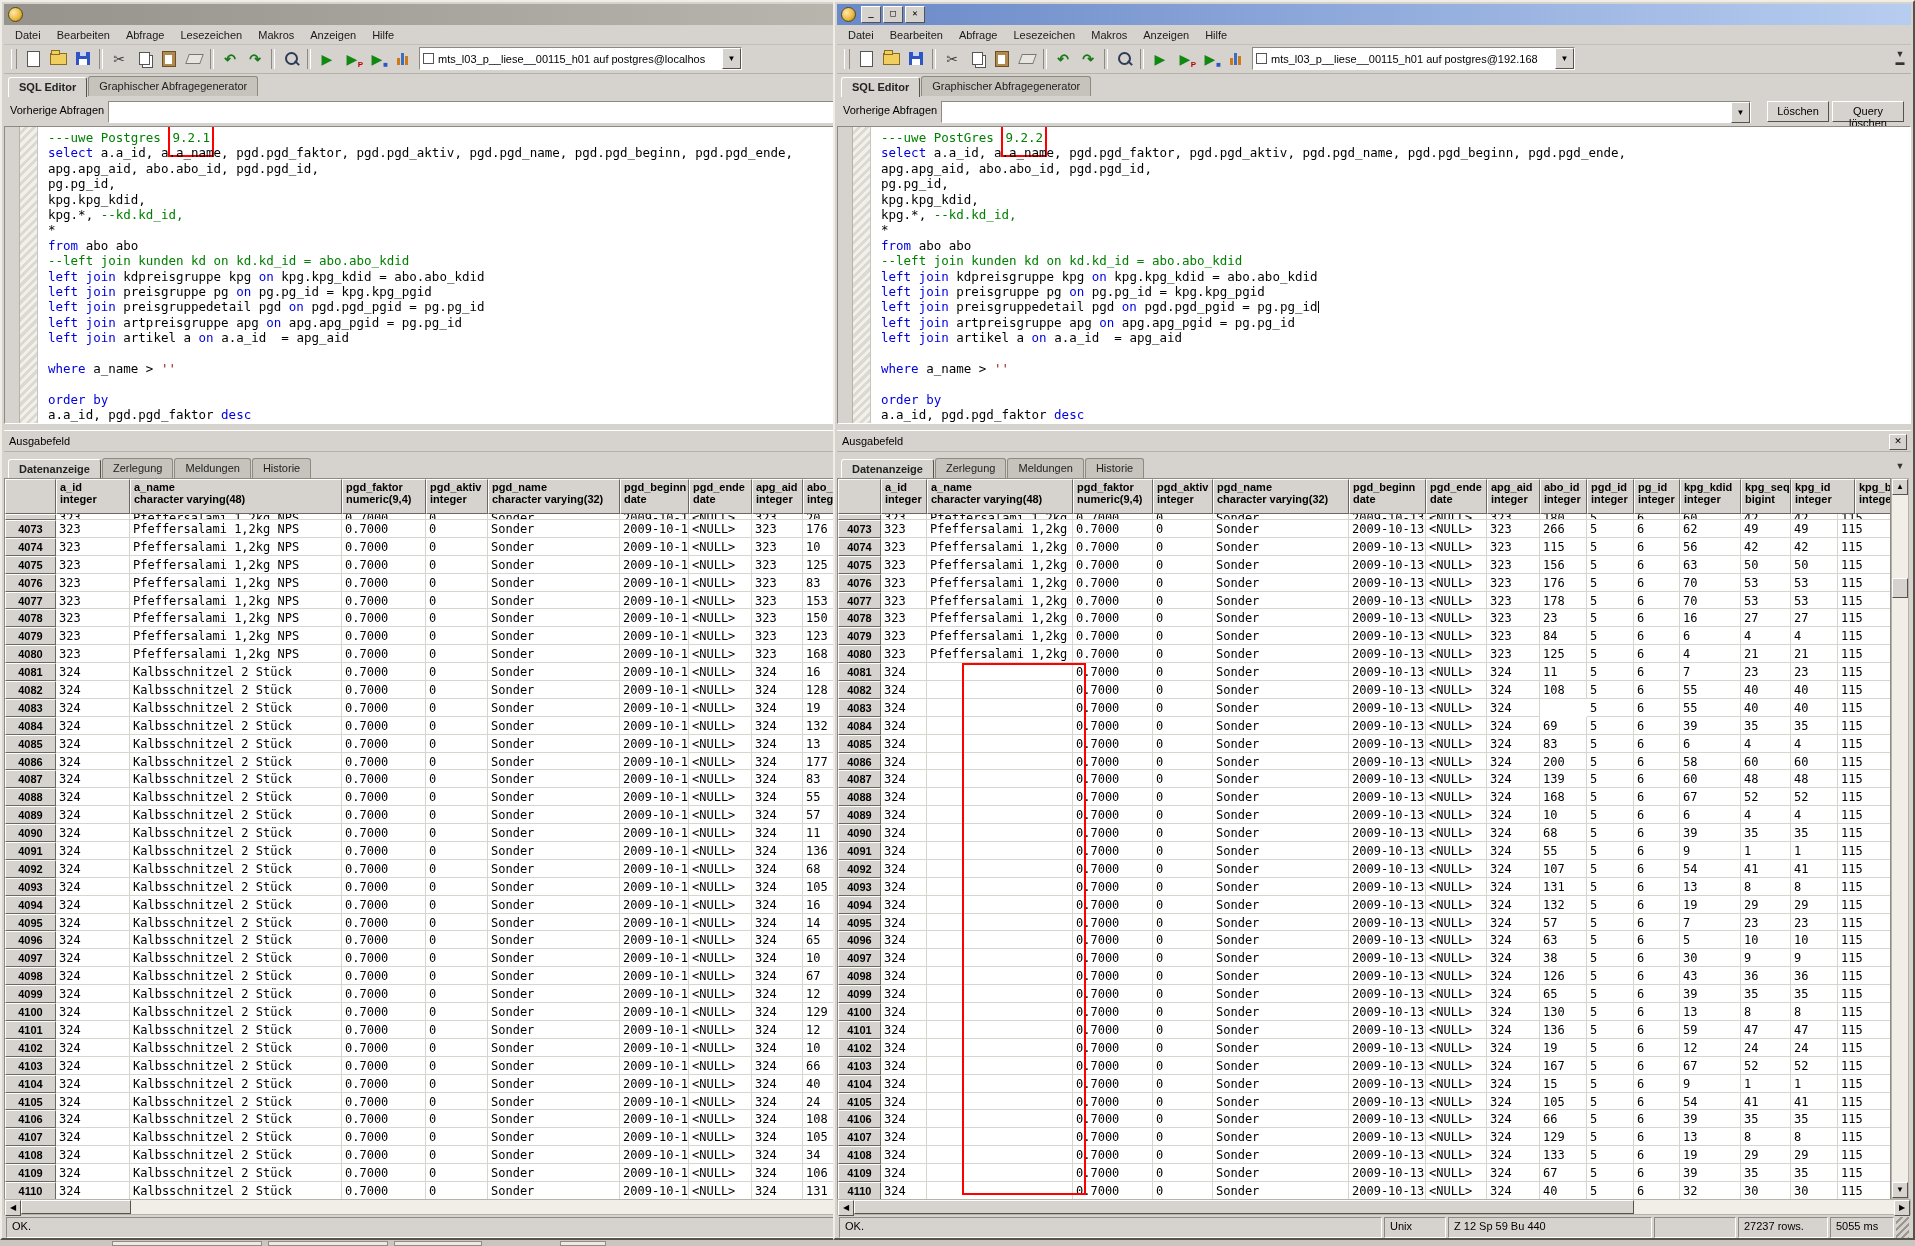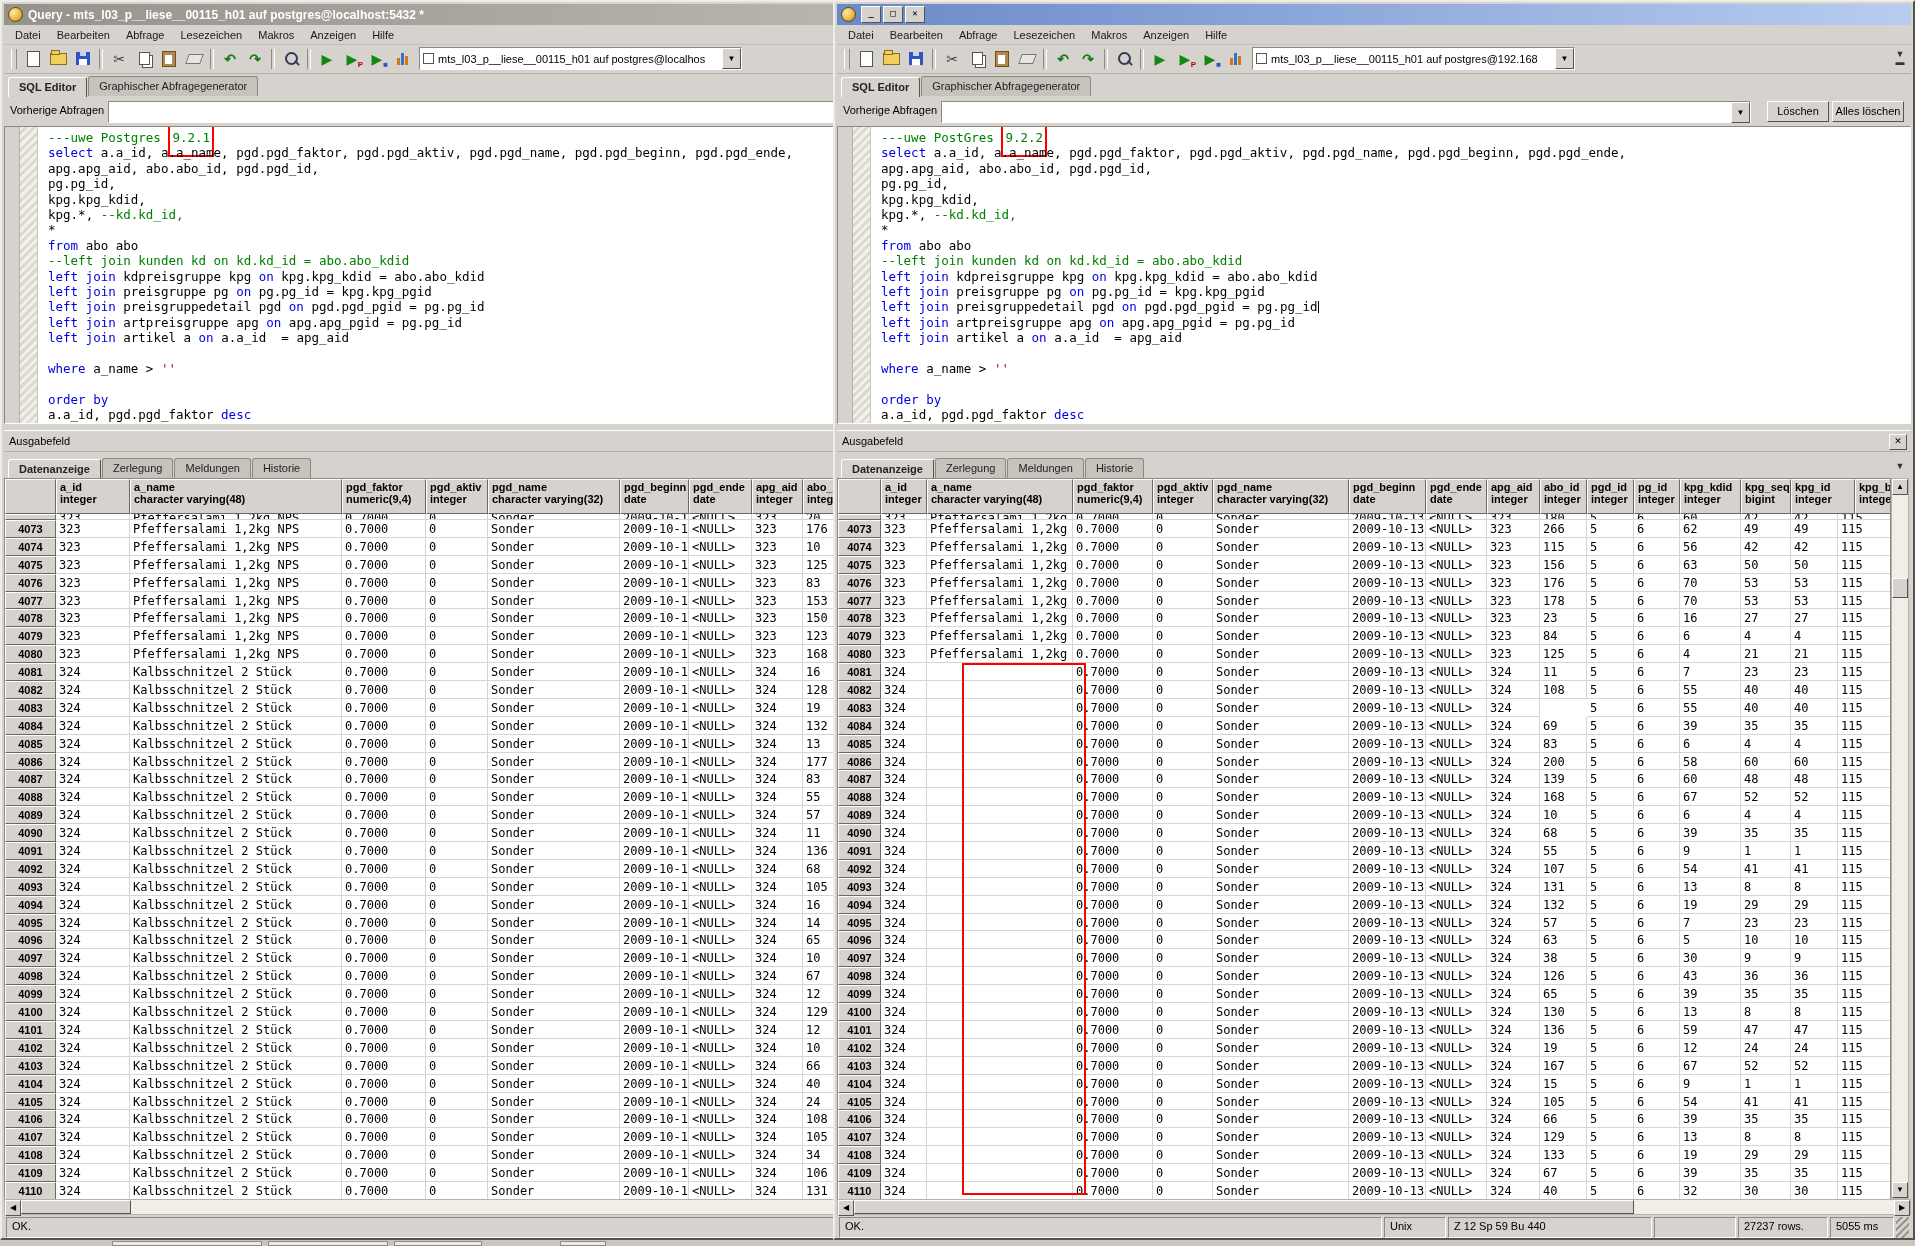--- a/index.html
+++ b/index.html
@@ -111,21 +111,20 @@
   .bottom-strip{position:absolute;left:0;top:1240px;width:1915px;height:6px;background:#c9c6bf;}
   .bottom-strip .frag{position:absolute;top:1px;height:5px;background:#eceae3;border:1px solid #908d85;box-sizing:border-box;}
 </style>
 </head>
 <body>
 
 <div class="win-clip" style="left:0;width:833px;">
   <div class="window">
       <div class="band titlebar inactive">
         <span class="appicon"></span>
-        <span class="title-text">Query - mts_l03_p__liese__00115_h01 auf postgres@localhost:5432 *</span>
       </div>
       <div class="band menubar">
         <span class="menu-item">Datei</span>
         <span class="menu-item">Bearbeiten</span>
         <span class="menu-item">Abfrage</span>
         <span class="menu-item">Lesezeichen</span>
         <span class="menu-item">Makros</span>
         <span class="menu-item">Anzeigen</span>
         <span class="menu-item">Hilfe</span>
       </div>
@@ -820,21 +819,21 @@
         <span class="tab active">SQL Editor</span>
         <span class="tab">Graphischer Abfragegenerator</span>
       </div>
       <div class="band histrow">
         <span class="hist-label">Vorherige Abfragen</span>
         <span class="hist-combo" style="width:808px;">
           <span style="flex:1;font-size:11px;padding-left:3px;"></span>
           <span class="combo-arrow">▼</span>
         </span>
         <span class="btn" style="left:930px;width:62px;">Löschen</span>
-        <span class="btn" style="left:995px;width:72px;">Alles löschen</span>
+        <span class="btn" style="left:995px;width:72px;">Query löschen</span>
       </div>
       <div class="band editor">
         <span class="ed-margin1"></span>
         <span class="ed-margin2"></span>
         <div class="sql"><span class="com">---uwe PostGres <span class="vbox">9.2.2</span></span>
 <span class="kw">select</span> a.a_id, a.a_name, pgd.pgd_faktor, pgd.pgd_aktiv, pgd.pgd_name, pgd.pgd_beginn, pgd.pgd_ende,
 apg.apg_aid, abo.abo_id, pgd.pgd_id,
 pg.pg_id,
 kpg.kpg_kdid,
 kpg.*, <span class="com">--kd.kd_id,</span>

